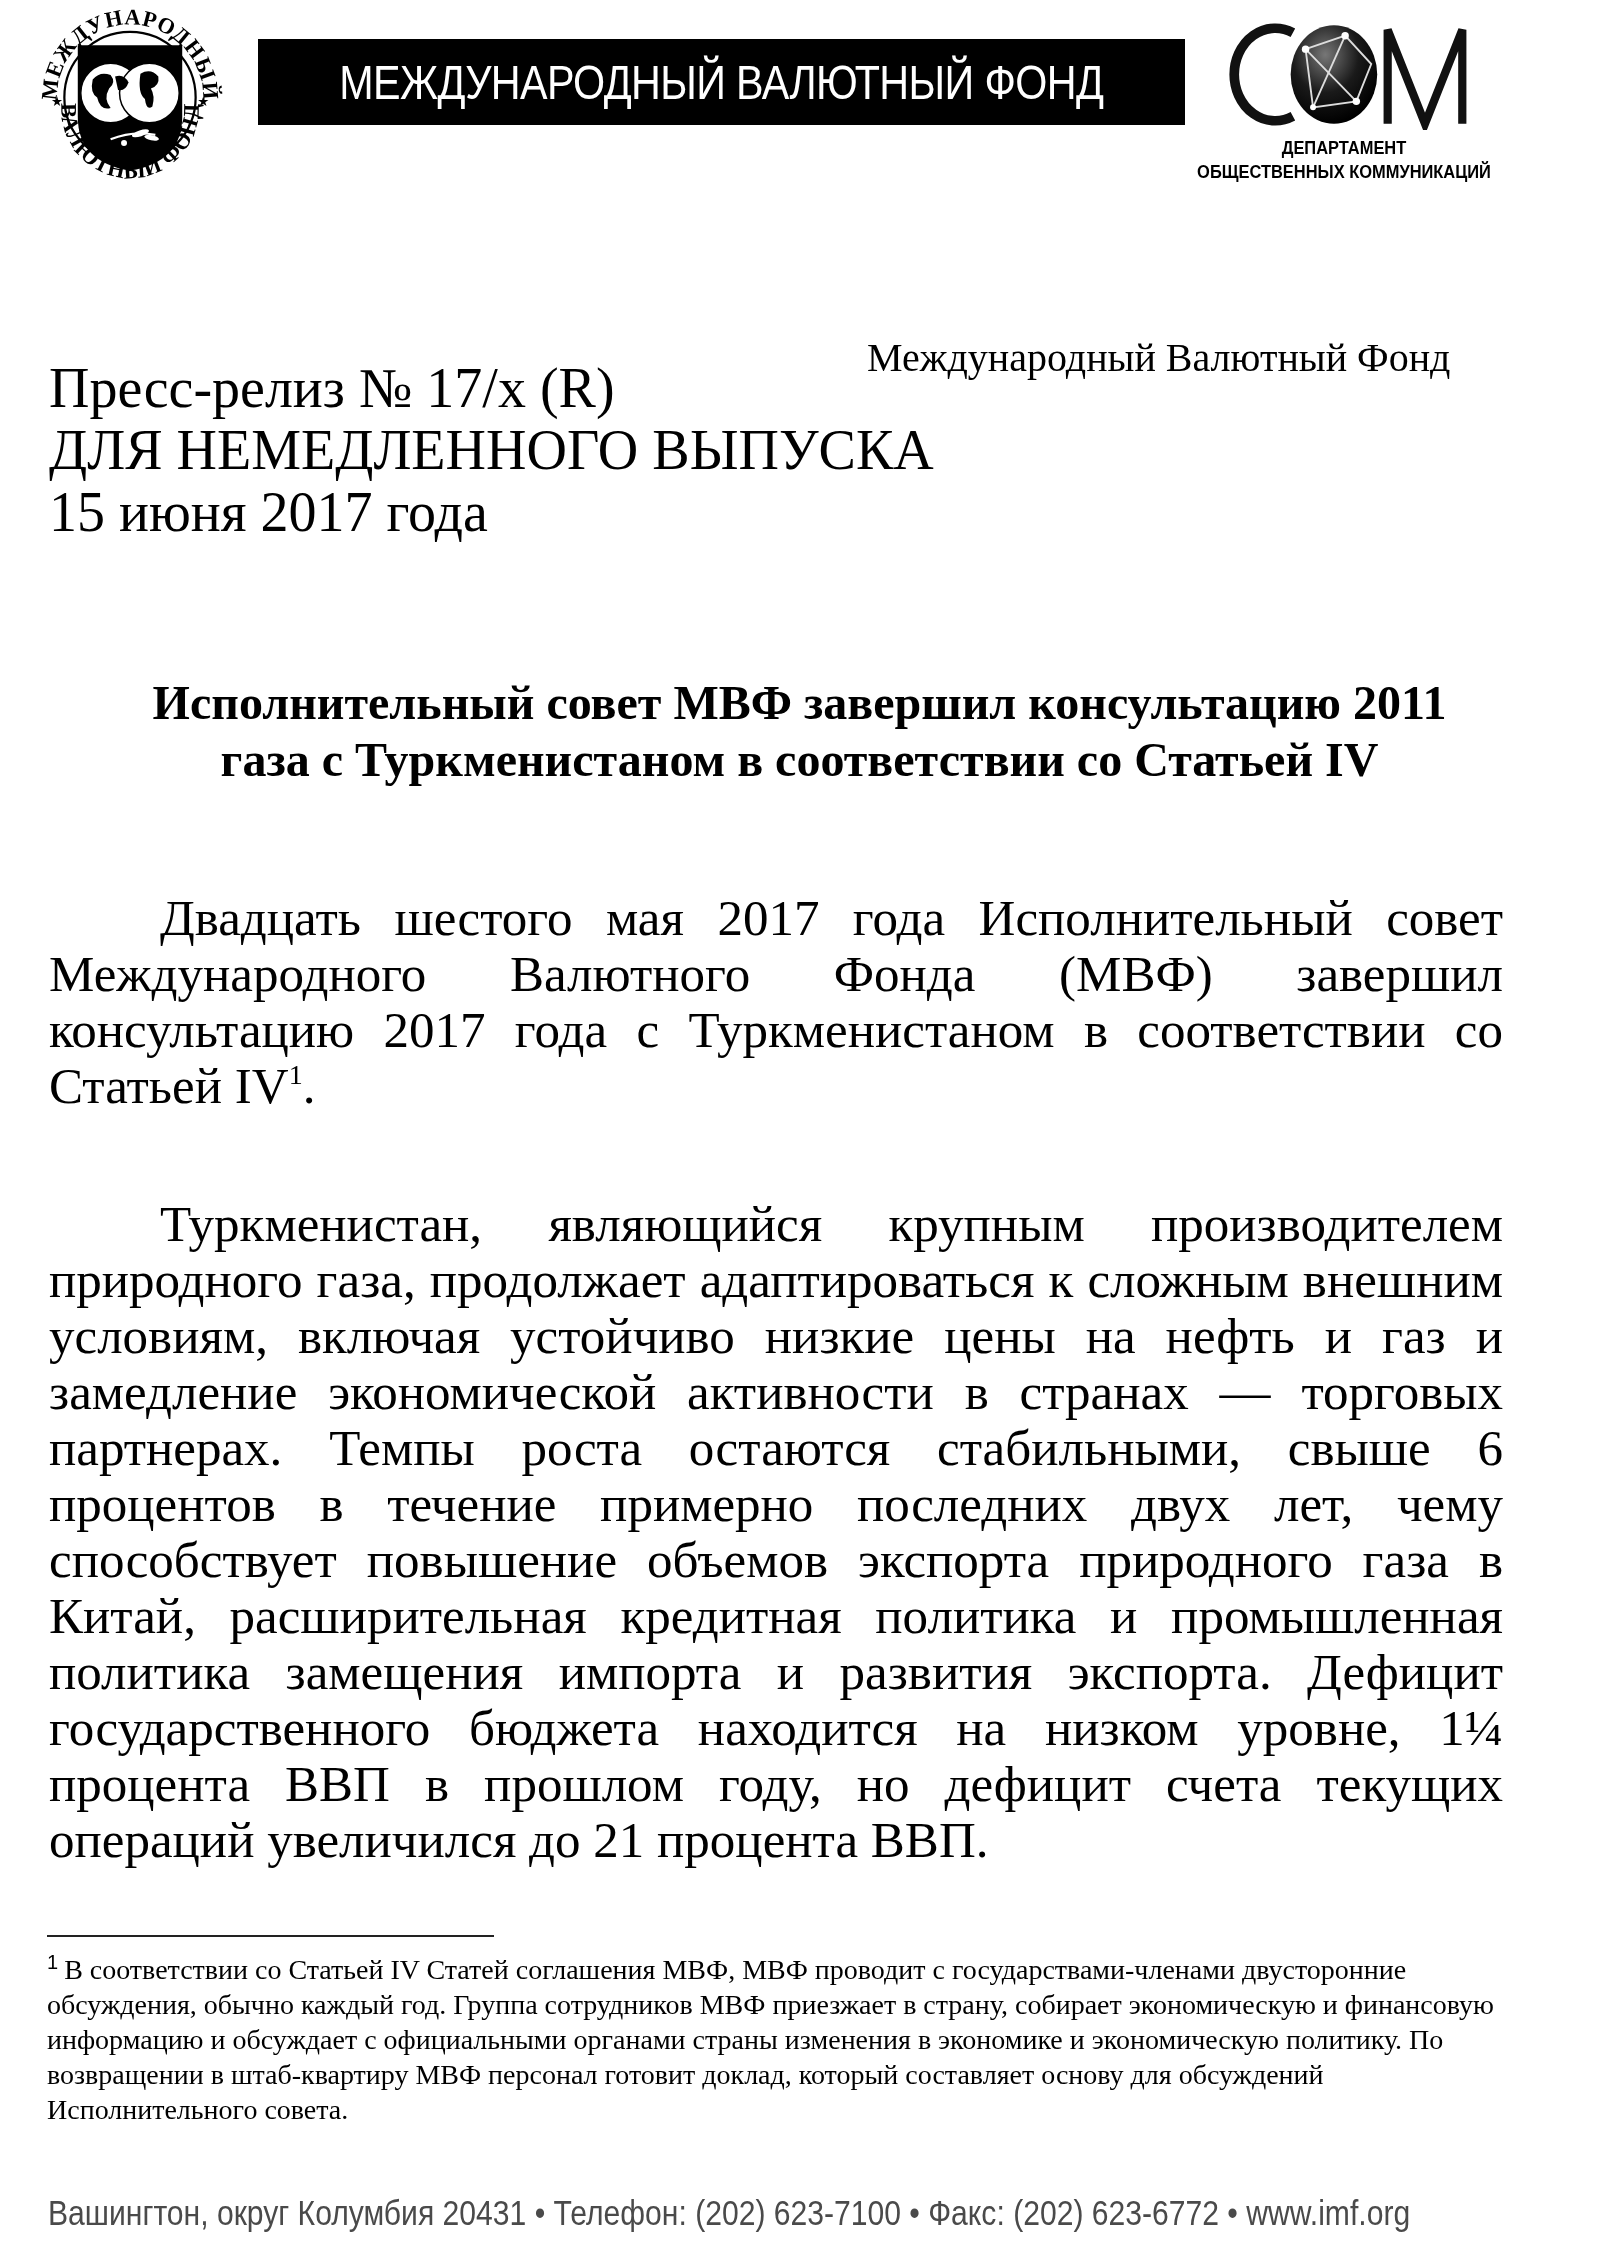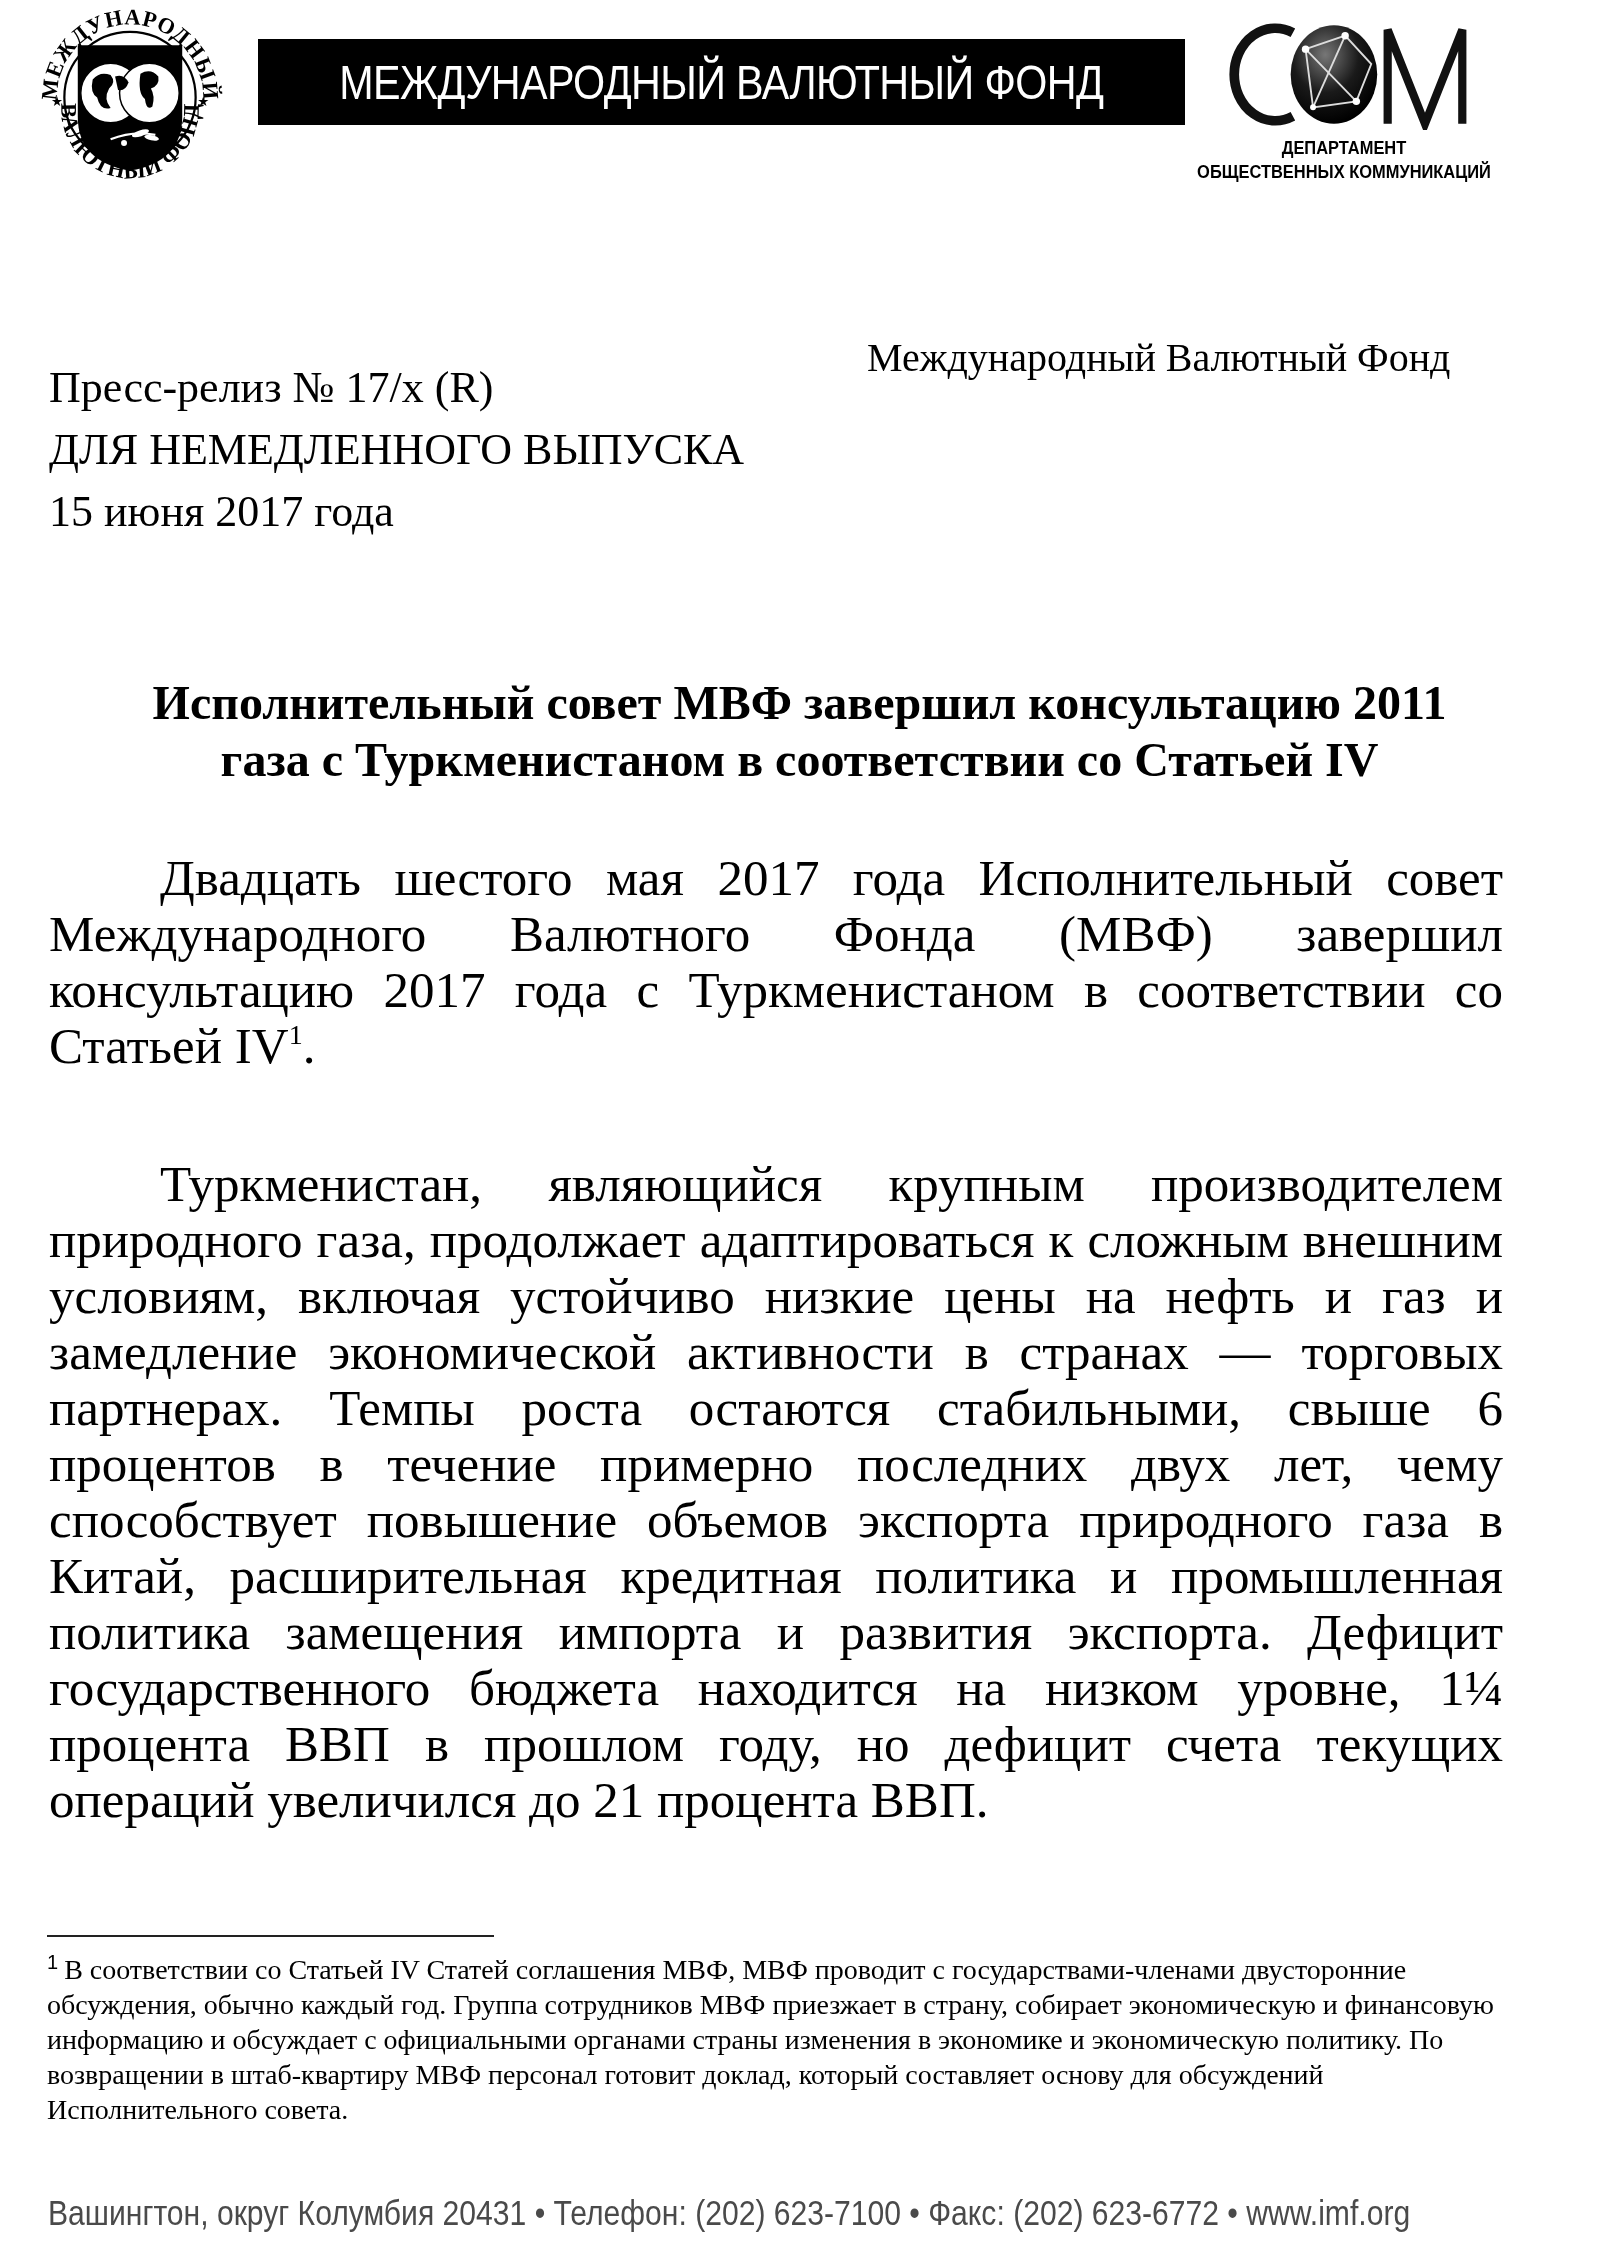--- a/index.html
+++ b/index.html
@@ -20,36 +20,36 @@
   .dept-line {
     font-family: "Liberation Sans", "DejaVu Sans", sans-serif; font-weight: bold;
     font-size: 18.7px; white-space: nowrap; transform: scaleX(0.88); transform-origin: center;
     left: 1165px; width: 358px; text-align: center;
   }
   #dept-1 { top: 137px; }
   #dept-2 { top: 161px; }
 
   
   .serif { font-family: "Liberation Serif", "DejaVu Serif", serif; }
-  #release-block { left: 49px; top: 357px; font-size: 44px; line-height: 62px; }
+  #release-block { left: 49px; top: 357px; font-size: 56px; line-height: 62px; }
   #release-block div { white-space: nowrap; }
   #address-block { left: 867px; top: 336px; font-size: 40px; line-height: 43px; }
   #address-block div { white-space: nowrap; }
 
   
   #title {
     left: 49px; width: 1501px; top: 674px; text-align: center;
     font-size: 48px; line-height: 57px; font-weight: bold;
   }
   #title div { white-space: nowrap; }
 
   
   .para {
     left: 49px; width: 1454px; font-size: 51px; line-height: 56px;
-    text-align: justify; text-indent: 111px; hyphens: none;
+    text-align: justify; text-indent: 111px; hyphens: none; margin-top: 40px;
   }
   #para-1 { top: 850px; }
   #para-2 { top: 1156px; }
   .para sup { font-size: 28px; vertical-align: 19.4px; line-height: 0; }
 
   
   #fn-rule { left: 47px; top: 1935px; width: 447px; height: 2.2px; background: #222; }
   #footnote { left: 47px; top: 1952px; width: 1464px; font-size: 28px; line-height: 35px; }
   #footnote .fn-mark {
     font-family: "Liberation Sans", "DejaVu Sans", sans-serif; font-size: 20px;

